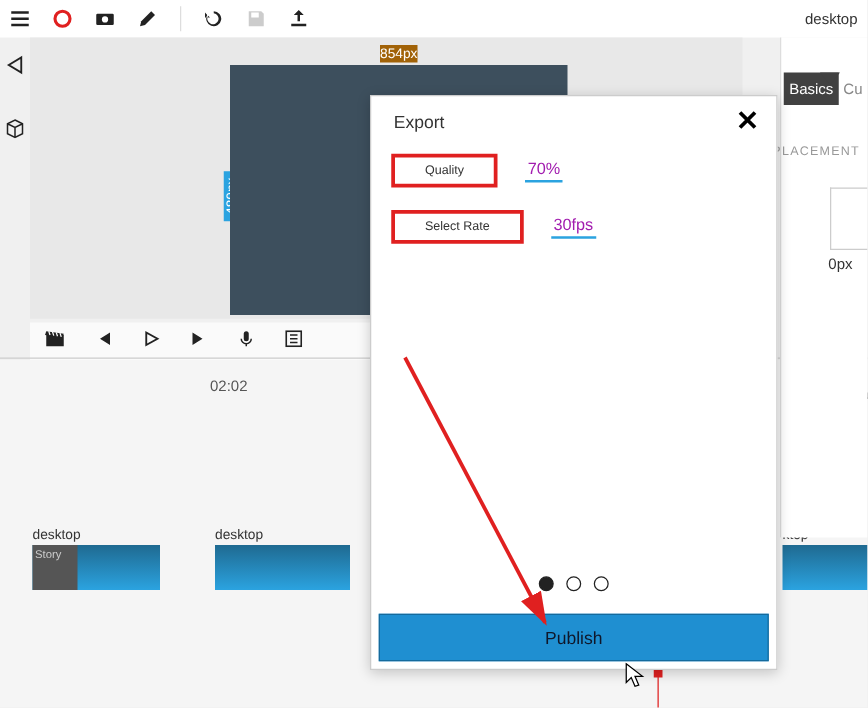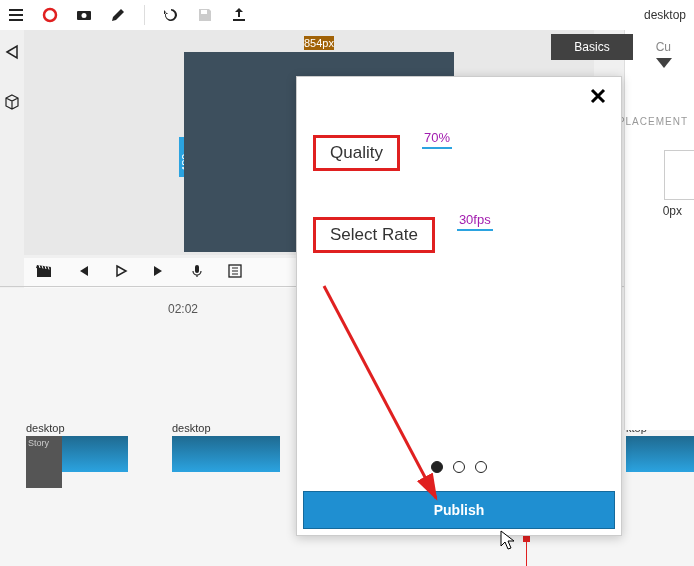--- a/index.html
+++ b/index.html
@@ -21,52 +21,52 @@
 .playback-bar .icon { cursor: pointer; }
 
 .timeline-area { position: absolute; top: 288px; left: 0; right: 0; bottom: 0; background: #f5f5f5; }
 .time-label { position: absolute; top: 14px; left: 168px; font-size: 12px; color: #555; }
 .ruler { position: absolute; top: 30px; left: 626px; right: 0; height: 8px; border-top: 1px solid #333; }
 .ruler::before { content: ''; position: absolute; top: -5px; left: 0; right: 0; height: 5px; background: repeating-linear-gradient(90deg, #333 0, #333 1px, transparent 1px, transparent 4px); }
 
 .track-clips { position: absolute; top: 148px; left: 0; right: 0; height: 40px; }
 .clip { position: absolute; top: 0; height: 36px; background: linear-gradient(#1f6a91, #2ba3e0); }
 .clip-label { position: absolute; top: -14px; left: 0; font-size: 11px; color: #333; }
-.clip-story { position: absolute; top: 0; left: 0; height: 52px; width: 36px; background: #555; font-size: 9px; color: #ccc; padding: 2px; }
+.clip-story { position: absolute; top: 0; left: 0; height: 36px; width: 36px; background: #555; font-size: 9px; color: #ccc; padding: 2px; }
 
 .red-scrub { position: absolute; top: 250px; left: 526px; width: 1px; height: 30px; background: #e02020; }
 .red-scrub::before { content: ''; position: absolute; top: -3px; left: -3px; width: 7px; height: 7px; background: #e02020; }
 
 .right-panel { position: absolute; top: 30px; right: 0; width: 70px; height: 400px; background: #fff; border-left: 1px solid #ddd; }
 .tabs-row { position: absolute; top: 4px; right: 0; display: flex; }
-.tab { font-size: 12px; padding: 6px 23px; cursor: pointer; }
+.tab { font-size: 12px; padding: 6px 4px; cursor: pointer; margin-top: 24px; }
 .tab.active { background: #414141; color: #fff; }
 .tab-arrow { position: absolute; top: 28px; right: 22px; width: 0; height: 0; border-left: 8px solid transparent; border-right: 8px solid transparent; border-top: 10px solid #414141; }
 .placement-label { position: absolute; top: 86px; right: 6px; font-size: 10px; color: #999; letter-spacing: 1px; }
 .placement-box { position: absolute; top: 120px; right: 0; width: 30px; height: 50px; border: 1px solid #ccc; border-right: none; }
 .px-label { position: absolute; top: 174px; right: 12px; font-size: 12px; color: #333; margin-left: 44px; }
 
 .modal { position: absolute; top: 76px; left: 296px; width: 326px; height: 460px; background: #fff; border: 1px solid #ccc; box-shadow: 0 2px 10px rgba(0,0,0,0.2); display: flex; flex-direction: column; padding: 12px 18px; }
 .modal-title { font-size: 14px; color: #333; }
 .modal-close { position: absolute; top: 10px; right: 14px; cursor: pointer; }
 .modal-prompt { font-size: 12px; color: #333; margin-top: 30px; margin-left: 6px; margin-bottom: 14px; }
 
 .redbox { border: 3px solid #e02020; display: inline-block; }
 .format-btn { background: #2ba3e0; color: #fff; font-size: 13px; padding: 8px 14px; display: inline-flex; align-items: center; gap: 8px; cursor: pointer; }
 .format-row { margin-left: -2px; }
 
 .setting-row { display: flex; align-items: center; margin-top: 18px; gap: 22px; margin-left: -2px; }
-.setting-label { border: 3px solid #e02020; font-size: 17px; color: #333; padding: 5px 14px; margin-top: 28px; }
+.setting-label { border: 3px solid #e02020; font-size: 10px; color: #333; padding: 5px 24px; }
 .setting-value { font-size: 13px; color: #a21caf; border-bottom: 2px solid #2ba3e0; padding: 0 2px 2px 2px; cursor: pointer; }
 
 .pager-dots { position: absolute; bottom: 62px; left: 50%; transform: translateX(-50%); display: flex; gap: 10px; }
 .dot { width: 12px; height: 12px; border-radius: 50%; border: 1.5px solid #222; cursor: pointer; }
 .dot.active { background: #222; }
 
-.publish-btn { position: absolute; bottom: 6px; left: 6px; right: 6px; height: 38px; background: #1f8fd1; color: #ffffff; font-size: 14px; display: flex; align-items: center; justify-content: center; cursor: pointer; border: 1px solid #156a9c; font-weight: bold; }
+.publish-btn { position: absolute; bottom: 6px; left: 6px; right: 6px; height: 38px; background: #1f8fd1; color: #0f172a; font-size: 14px; display: flex; align-items: center; justify-content: center; cursor: pointer; border: 1px solid #156a9c; }
 
 .arrow-annotation { position: absolute; top: 278px; left: 318px; pointer-events: none; }
 .cursor-pointer { position: absolute; bottom: 14px; left: 500px; pointer-events: none; }
 .timeline-divider { position: absolute; top: 286px; left: 0; right: 0; height: 1px; background: #ccc; }
 </style>
 </head>
 <body>
 
 <div class="toolbar">
   <span class="icon">
@@ -176,20 +176,21 @@
     <div class="tab active">Basics</div>
     <div class="tab" style="color:#888;">Cu</div>
   </div>
   <div class="tab-arrow"></div>
   <div class="placement-label">PLACEMENT</div>
   <div class="placement-box"></div>
   <div class="px-label">0px</div>
 </div>
 
 <div class="modal">
+  <div class="modal-title">Export</div>
   <span class="modal-close"><svg width="18" height="18" viewBox="0 0 18 18">
         <path d="M3 3l12 12M15 3L3 15" stroke="#000" stroke-width="3"></path>
       </svg></span>
 
 
   <div class="setting-row">
     <span class="setting-label">Quality</span>
     <span class="setting-value">70%</span>
   </div>
 

